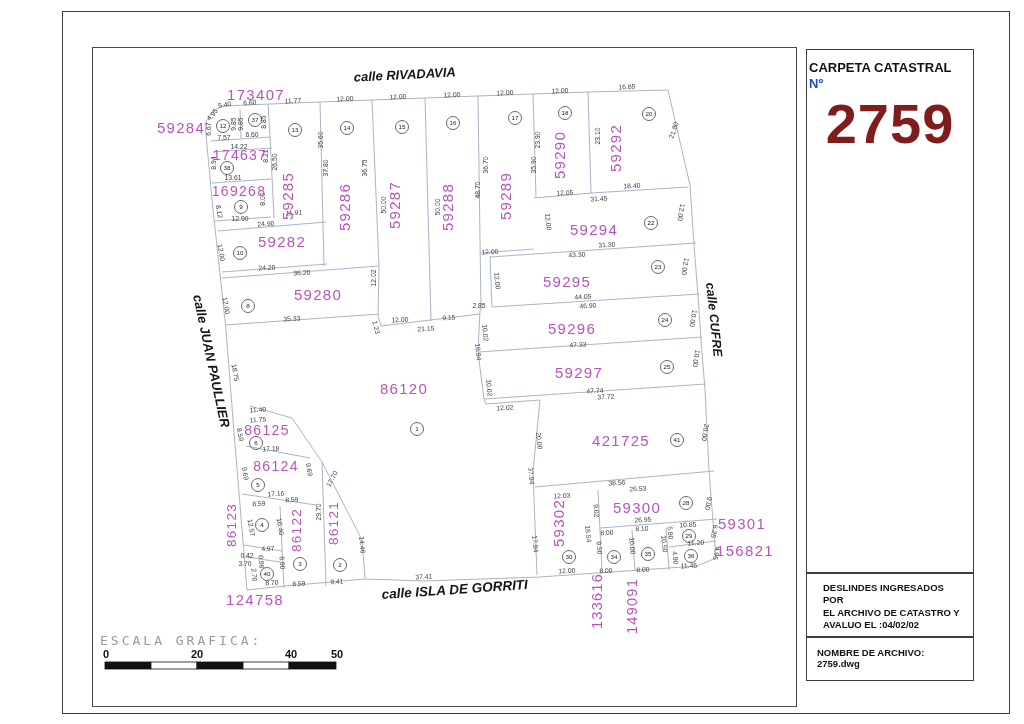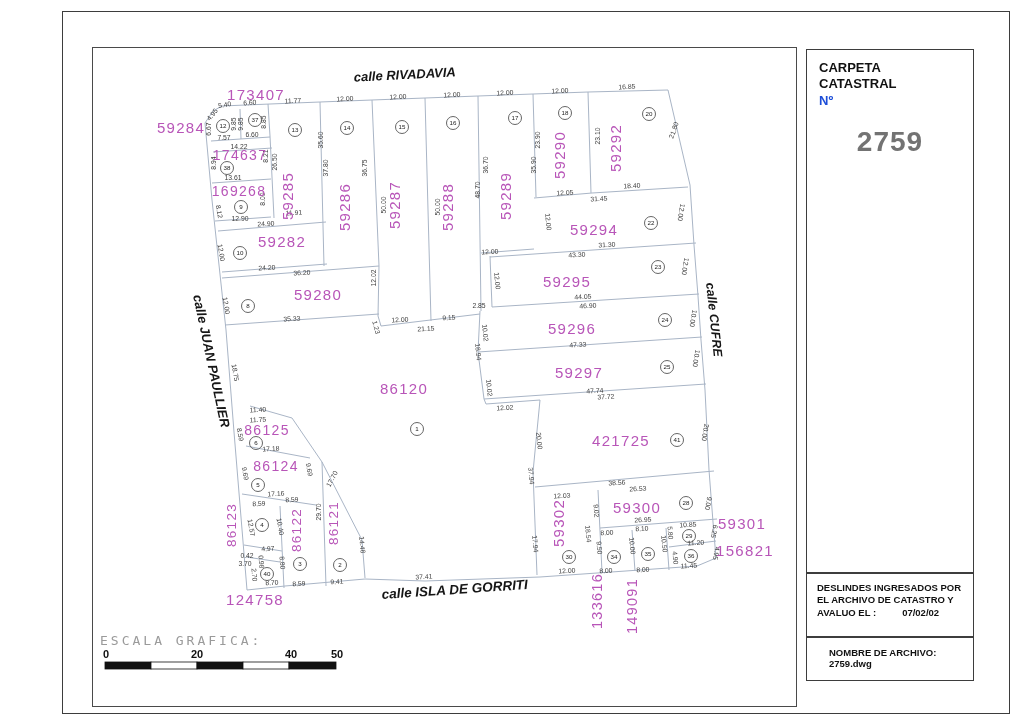--- a/index.html
+++ b/index.html
@@ -3,28 +3,28 @@
 <meta charset="utf-8">
 <style>
   html,body{margin:0;padding:0;}
   body{
     width:1024px;height:724px;position:relative;background:#ffffff;
     font-family:"Liberation Sans",sans-serif;overflow:hidden;
   }
   .page-border{position:absolute;left:62px;top:11px;width:946px;height:701px;border:1px solid #3d3d3d;}
   .draw-frame{position:absolute;left:92px;top:47px;width:703px;height:658px;border:1px solid #4a4a4a;}
   .panel-box{position:absolute;border:1px solid #3d3d3d;background:#fff;box-sizing:border-box;}
-  .box-carpeta{left:806px;top:49px;width:168px;height:524px;padding:10px 12px;}
+  .box-carpeta{left:806px;top:49px;width:168px;height:524px;padding:10px 2px;}
   .carpeta-title{font-size:13px;font-weight:bold;color:#111;line-height:1.25;}
   .carpeta-no{font-size:13px;font-weight:bold;color:#1d4ed8;}
-  .carpeta-number{font-size:28px;font-weight:bold;color:#737373;text-align:center;margin-top:18px;letter-spacing:1px;}
+  .carpeta-number{font-size:56px;font-weight:bold;color:#7f1d1d;text-align:center;margin-top:0px;letter-spacing:1px;}
   .box-deslindes{left:806px;top:573px;width:168px;height:64px;padding:8px 10px;}
-  .deslindes-line{font-size:9.5px;font-weight:bold;color:#111;line-height:1.3;}
-  .deslindes-row{display:flex;gap:26px;}
-  .box-archivo{left:806px;top:637px;width:168px;height:44px;padding:9px 22px;}
+  .deslindes-line{font-size:9.5px;font-weight:bold;color:#111;line-height:1.3;margin-left:6px;}
+  .deslindes-row{display:flex;}
+  .box-archivo{left:806px;top:637px;width:168px;height:44px;padding:9px 10px;}
   .archivo-line{font-size:9.5px;font-weight:bold;color:#111;}
   #map-svg{position:absolute;left:0;top:0;}
   .pline{fill:none;stroke:#a9b5c6;stroke-width:1;}
   .dim{font-size:6.8px;fill:#3c3c3c;text-anchor:middle;}
   .lote-c{fill:none;stroke:#555;stroke-width:0.9;}
   .lote-t{font-size:6.2px;fill:#222;text-anchor:middle;}
   .padron{fill:#b855b8;letter-spacing:1.3px;text-anchor:middle;}
   .street{font-style:italic;font-weight:bold;fill:#161616;text-anchor:middle;}
   .scale-label{font-family:"DejaVu Sans Mono",monospace;font-size:13px;fill:#9a9a9a;letter-spacing:3px;}
   .tick{font-size:11px;font-weight:bold;fill:#111;text-anchor:middle;}
@@ -317,21 +317,21 @@
   <div class="carpeta-title">CARPETA CATASTRAL</div>
   <div class="carpeta-no">Nº</div>
   <div class="carpeta-number">2759</div>
 </div>
 
 <div class="panel-box box-deslindes">
   <div class="deslindes-line">DESLINDES INGRESADOS POR</div>
   <div class="deslindes-line">EL ARCHIVO DE CATASTRO Y</div>
   <div class="deslindes-line deslindes-row">
     <span>AVALUO EL :</span>
-    <span>07/02/02</span>
+    <span>04/02/02</span>
   </div>
 </div>
 
 <div class="panel-box box-archivo">
   <div class="archivo-line">
     <span>NOMBRE DE ARCHIVO:</span>
     <span>2759.dwg</span>
   </div>
 </div>
 

